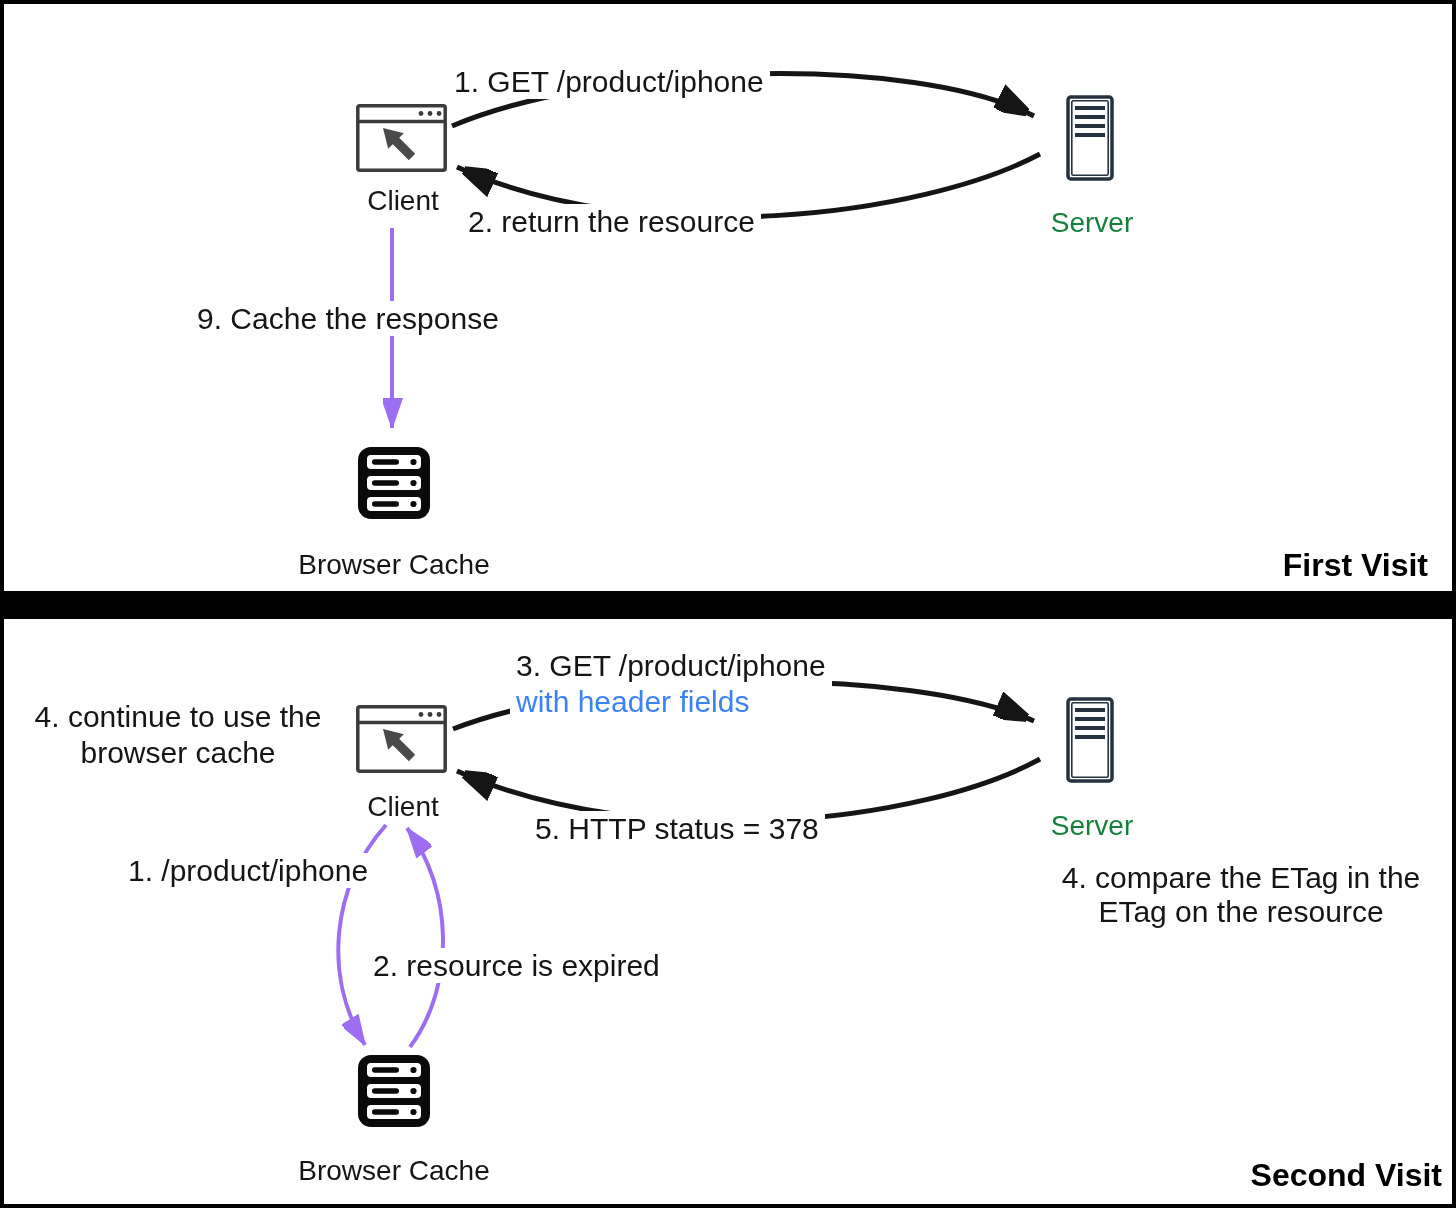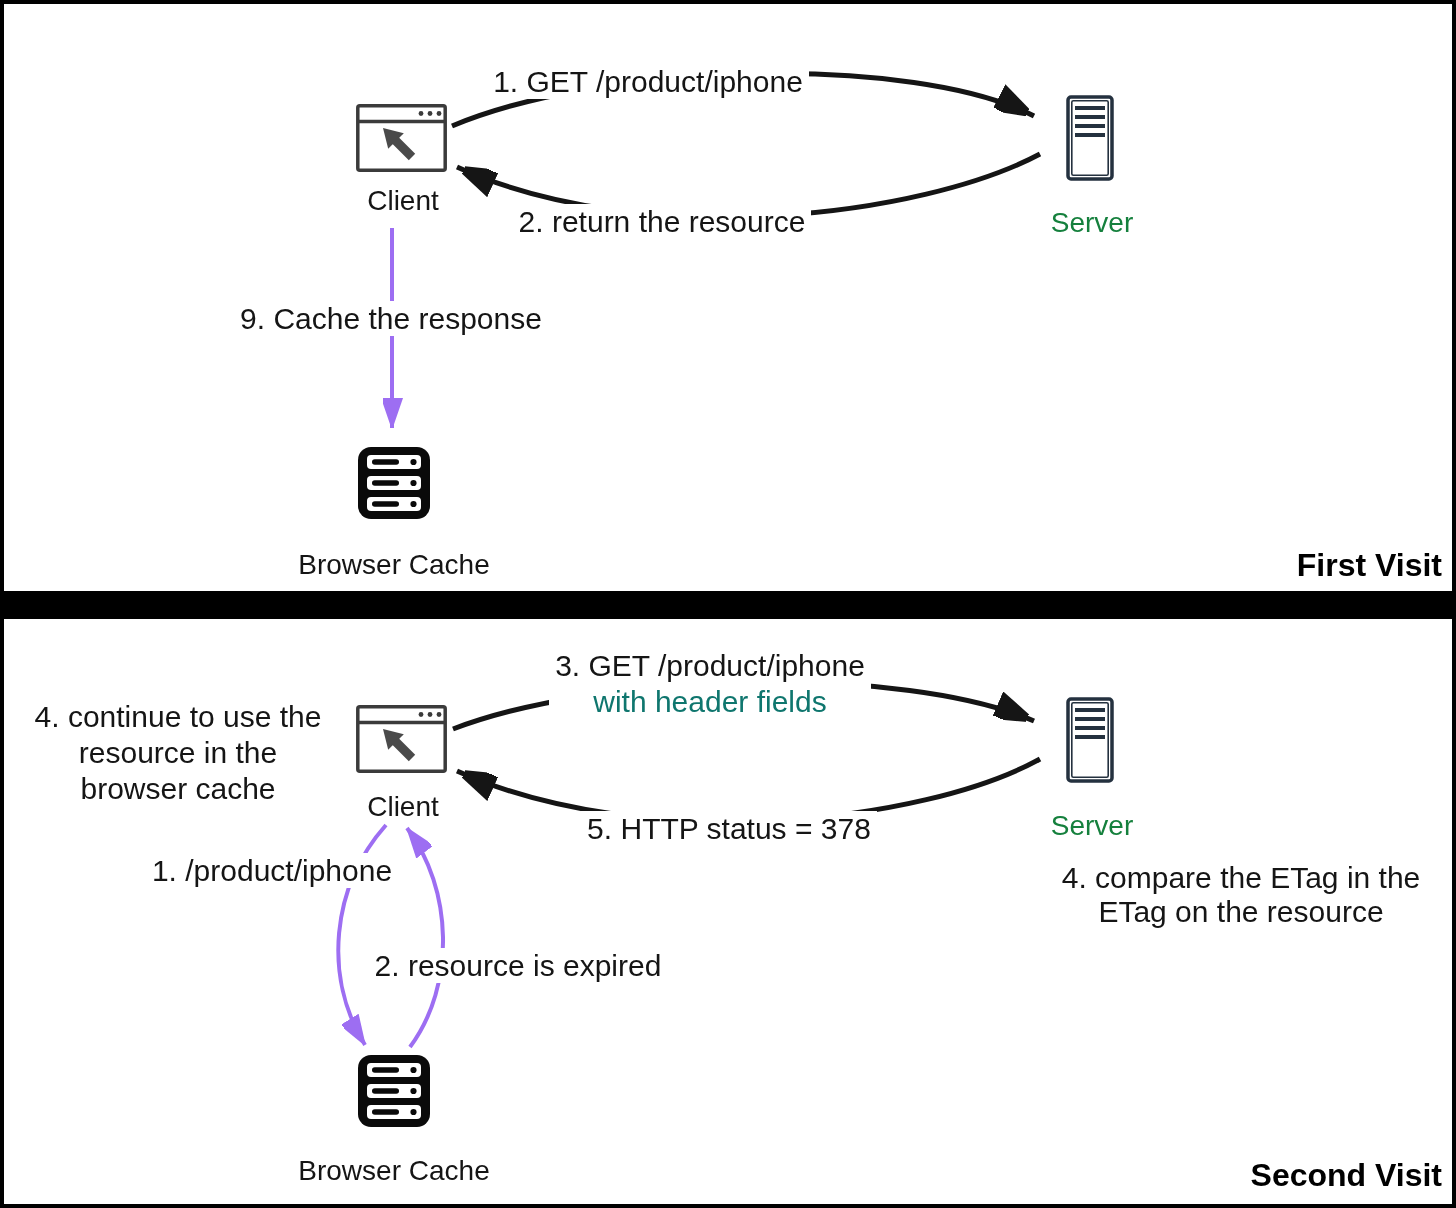--- a/index.html
+++ b/index.html
@@ -3,25 +3,25 @@
 <meta charset="utf-8">
 <style>
   html,body{margin:0;padding:0;background:#fff;}
   .frame{
     position:relative; width:1456px; height:1208px;
     background:#fff; border:4px solid #000; box-sizing:border-box;
     font-family:"Liberation Sans", sans-serif; color:#151515; overflow:hidden;
   }
   .panel{position:absolute; left:0; width:1448px;}
   .divider{position:absolute; left:0; top:587px; width:1448px; height:28px; background:#000;}
-  .lbl{position:absolute; text-align:center; font-size:30px; line-height:36px; white-space:nowrap;}
+  .lbl{position:absolute; text-align:left; font-size:30px; line-height:36px; white-space:nowrap;}
   .wbg{background:#fff; padding:1px 6px;}
   .nodelbl{position:absolute; text-align:center; font-size:28px; line-height:32px; white-space:nowrap;}
   .navy{color:#15803d;}
-  .red{color:#0f766e;}
+  .red{color:#3b82f6;}
   .title{position:absolute; font-size:32px; font-weight:700; color:#000; white-space:nowrap;}
   .note{position:absolute; text-align:center; font-size:30px; line-height:36px;}
   .note span{display:block;}
   svg.arrows{position:absolute; left:0; top:0; overflow:visible;}
   .icon{position:absolute;}
 </style>
 </head>
 <body>
 
 <div class="frame">
@@ -73,21 +73,21 @@
       <circle cx="55.5" cy="15" r="3.1" fill="#0a0a0a"></circle>
       <circle cx="55.5" cy="36" r="3.1" fill="#0a0a0a"></circle>
       <circle cx="55.5" cy="57" r="3.1" fill="#0a0a0a"></circle>
     </svg>
     <div class="nodelbl" style="left:240px;top:545px;width:300px;">Browser Cache</div>
 
     <div class="lbl" style="left:444px;top:60px;width:400px;"><span class="wbg">1. GET /product/iphone</span></div>
     <div class="lbl" style="left:458px;top:200px;width:400px;"><span class="wbg">2. return the resource</span></div>
     <div class="lbl" style="left:187px;top:297px;width:400px;"><span class="wbg">9. Cache the response</span></div>
 
-    <div class="title" style="right:10px;top:543px;">First Visit</div>
+    <div class="title" style="right:24px;top:543px;">First Visit</div>
   </div>
 
   <div class="divider"></div>
 
   <div class="panel" style="top:615px;height:585px;">
     <svg class="arrows" width="1448" height="585">
       <defs>
         <marker id="ab2" orient="auto" markerWidth="6.5" markerHeight="5.2" refX="8" refY="3">
           <path d="M0,0 L9,3 L0,6 Z" fill="#151515"></path>
         </marker>
@@ -141,21 +141,20 @@
         <span style="display:block;">3. GET /product/iphone</span>
         <span class="red" style="display:block;">with header fields</span>
       </span>
     </div>
     <div class="lbl" style="left:525px;top:192px;width:400px;"><span class="wbg">5. HTTP status = 378</span></div>
     <div class="lbl" style="left:118px;top:234px;width:300px;"><span class="wbg">1. /product/iphone</span></div>
     <div class="lbl" style="left:363px;top:329px;width:302px;"><span class="wbg">2. resource is expired</span></div>
 
     <div class="note" style="left:22px;top:80px;width:304px;">
       <span>4. continue to use the</span>
-      <span>resource in the</span>
       <span>browser cache</span>
     </div>
     <div class="note" style="left:1023px;top:242px;width:364px;line-height:34px;margin-left:32px;">
       <span>4. compare the ETag in the</span>
       <span>ETag on the resource</span>
     </div>
 
     <div class="title" style="right:10px;top:538px;">Second Visit</div>
   </div>
 

